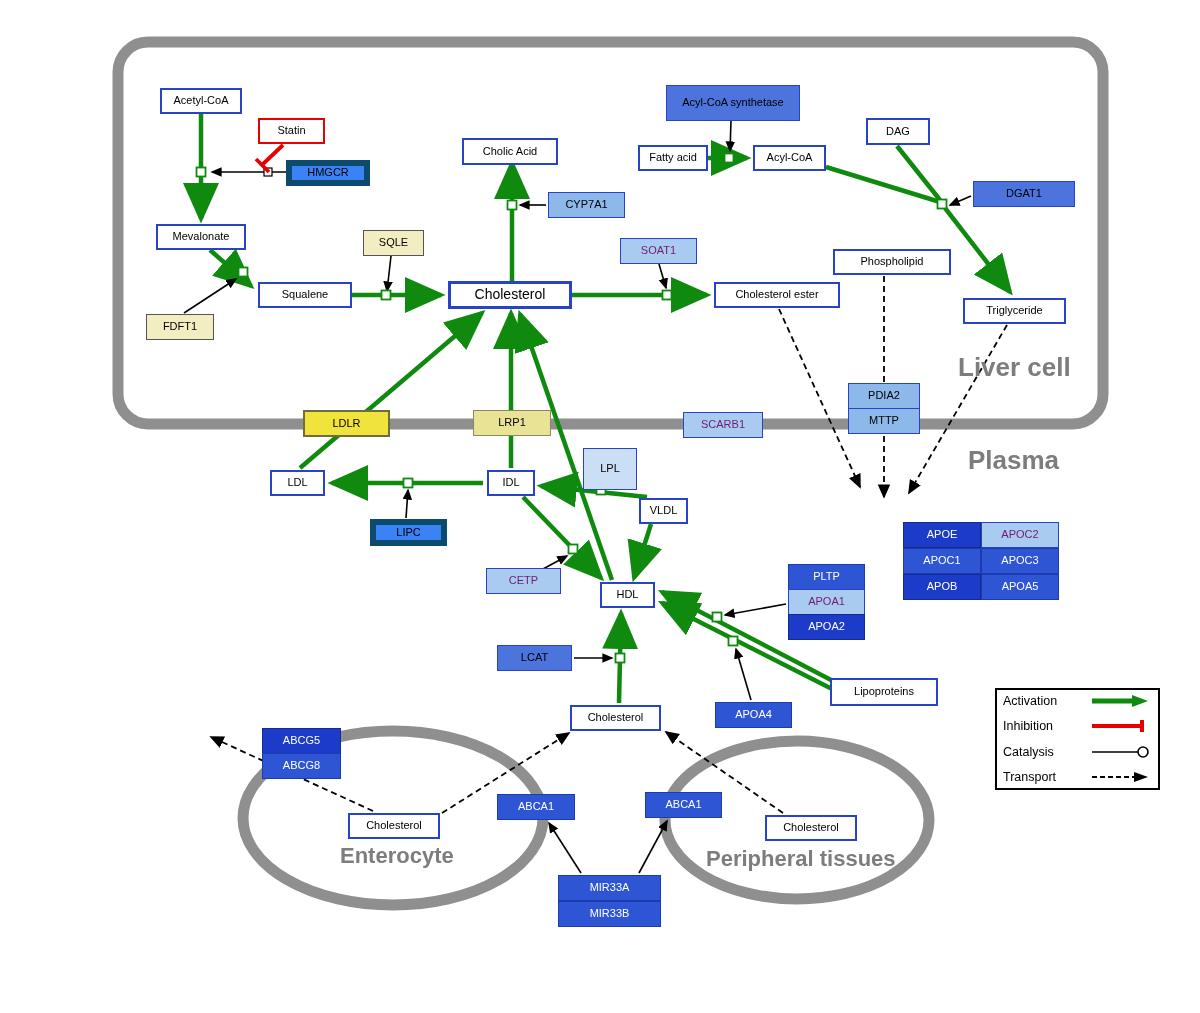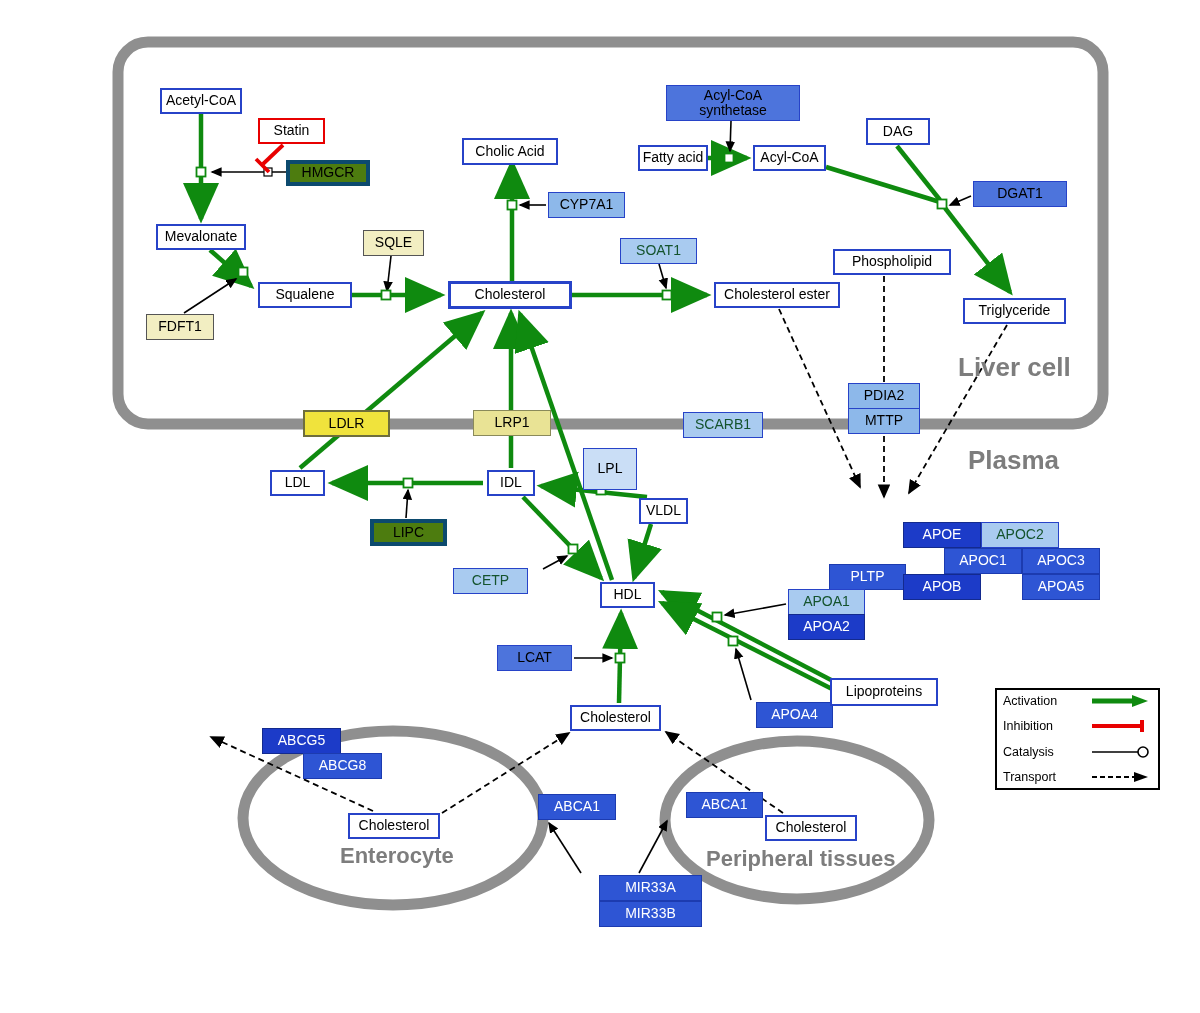--- a/index.html
+++ b/index.html
@@ -1,32 +1,32 @@
 <!DOCTYPE html>
 <html><head>
 <meta charset="utf-8">
 <style>
   html,body{margin:0;padding:0;background:#fff;}
   #canvas{position:relative;width:1200px;height:1013px;background:#fff;overflow:hidden;
           font-family:"Liberation Sans",sans-serif;}
   #edges{position:absolute;left:0;top:0;}
   .node{position:absolute;display:flex;align-items:center;justify-content:center;
-        text-align:center;font-size:14px;line-height:1.08;box-sizing:border-box;
+        text-align:center;font-size:11px;line-height:1.08;box-sizing:border-box;
         background:#fff;color:#000;padding:0 2px;}
   .wb{border:2px solid #2743c8;}
   .wb-bold{border:3px solid #2743c8;font-size:14px;}
   .wr{border:2px solid #e80000;}
-  .yellow{background:#4d7c0f;border:4px solid #0c4a6e;}
+  .yellow{background:#3b82f6;border:6px solid #0c4a6e;}
   .yellow-ldlr{background:#f0e33c;border:2px solid #6e6e3c;}
   .pale{background:#f2eec2;border:1.5px solid #555;}
   .pale2{background:#e9e395;border:1.5px solid #8a8a5a;}
   .b-dark{background:#1c3bc8;border:1.5px solid #132a8e;color:#fff;}
-  .b-med{background:#2e55d4;border:1.5px solid #1c3bb0;color:#fff;margin-left:41px;}
+  .b-med{background:#2e55d4;border:1.5px solid #1c3bb0;color:#fff;}
   .b-medblk{background:#4d74dc;border:1.5px solid #2743c8;color:#000;}
-  .b-light{background:#a9cbf0;border:1.5px solid #2743c8;color:#14532d;}
+  .b-light{background:#a9cbf0;border:1.5px solid #2743c8;color:#701a75;}
   .b-mlight{background:#8db8ea;border:1.5px solid #2743c8;color:#000;}
   .b-lighter{background:#cadef6;border:1.5px solid #2743c8;color:#000;}
   .comp-label{position:absolute;font-weight:bold;color:#7d7d7d;}
   .big{font-size:26px;}
   .mid{font-size:22px;}
   #legend{position:absolute;left:995px;top:688px;width:165px;height:102px;
           border:2px solid #000;background:#fff;box-sizing:border-box;
           display:flex;flex-direction:column;justify-content:space-between;padding:3px 6px;}
   .lrow{display:flex;align-items:center;justify-content:space-between;font-size:12.5px;color:#000;}
   .lrow svg{flex:0 0 auto;}
@@ -137,36 +137,36 @@
 <div class="node wb" style="left:258px;top:282px;width:94px;height:26px">Squalene</div>
 <div class="node wb-bold" style="left:448px;top:281px;width:124px;height:28px">Cholesterol</div>
 <div class="node wb" style="left:462px;top:138px;width:96px;height:27px">Cholic Acid</div>
 <div class="node b-mlight" style="left:548px;top:192px;width:77px;height:26px">CYP7A1</div>
 <div class="node b-light" style="left:620px;top:238px;width:77px;height:26px">SOAT1</div>
 <div class="node wb" style="left:714px;top:282px;width:126px;height:26px">Cholesterol ester</div>
 <div class="node b-medblk" style="left:666px;top:85px;width:134px;height:36px">Acyl-CoA synthetase</div>
 <div class="node wb" style="left:638px;top:145px;width:70px;height:26px">Fatty acid</div>
 <div class="node wb" style="left:753px;top:145px;width:73px;height:26px">Acyl-CoA</div>
 <div class="node wb" style="left:866px;top:118px;width:64px;height:27px">DAG</div>
-<div class="node b-medblk" style="left:973px;top:181px;width:94px;height:26px">DGAT1</div>
+<div class="node b-medblk" style="left:973px;top:181px;width:102px;height:26px">DGAT1</div>
 <div class="node wb" style="left:833px;top:249px;width:118px;height:26px">Phospholipid</div>
 <div class="node wb" style="left:963px;top:298px;width:103px;height:26px">Triglyceride</div>
 
 <div class="node yellow-ldlr" style="left:303px;top:410px;width:87px;height:27px">LDLR</div>
 <div class="node pale2" style="left:473px;top:410px;width:78px;height:26px">LRP1</div>
 <div class="node b-light" style="left:683px;top:412px;width:80px;height:26px">SCARB1</div>
 <div class="node b-mlight" style="left:848px;top:383px;width:72px;height:26px">PDIA2</div>
 <div class="node b-mlight" style="left:848px;top:408px;width:72px;height:26px">MTTP</div>
 
 <div class="node wb" style="left:270px;top:470px;width:55px;height:26px">LDL</div>
 <div class="node wb" style="left:487px;top:470px;width:48px;height:26px">IDL</div>
 <div class="node b-lighter" style="left:583px;top:448px;width:54px;height:42px">LPL</div>
 <div class="node wb" style="left:639px;top:498px;width:49px;height:26px">VLDL</div>
 <div class="node yellow" style="left:370px;top:519px;width:77px;height:27px">LIPC</div>
-<div class="node b-light" style="left:453px;top:568px;width:75px;height:26px">CETP</div>
+<div class="node b-light" style="left:486px;top:568px;width:75px;height:26px">CETP</div>
 <div class="node wb" style="left:600px;top:582px;width:55px;height:26px">HDL</div>
 <div class="node b-medblk" style="left:497px;top:645px;width:75px;height:26px">LCAT</div>
 <div class="node b-med" style="left:788px;top:564px;width:77px;height:26px">PLTP</div>
 <div class="node b-light" style="left:788px;top:589px;width:77px;height:26px">APOA1</div>
 <div class="node b-dark" style="left:788px;top:614px;width:77px;height:26px">APOA2</div>
 <div class="node b-med" style="left:715px;top:702px;width:77px;height:26px">APOA4</div>
 <div class="node wb" style="left:830px;top:678px;width:108px;height:28px">Lipoproteins</div>
 <div class="node wb" style="left:570px;top:705px;width:91px;height:26px">Cholesterol</div>
 
 <div class="node b-dark" style="left:903px;top:522px;width:78px;height:26px">APOE</div>

